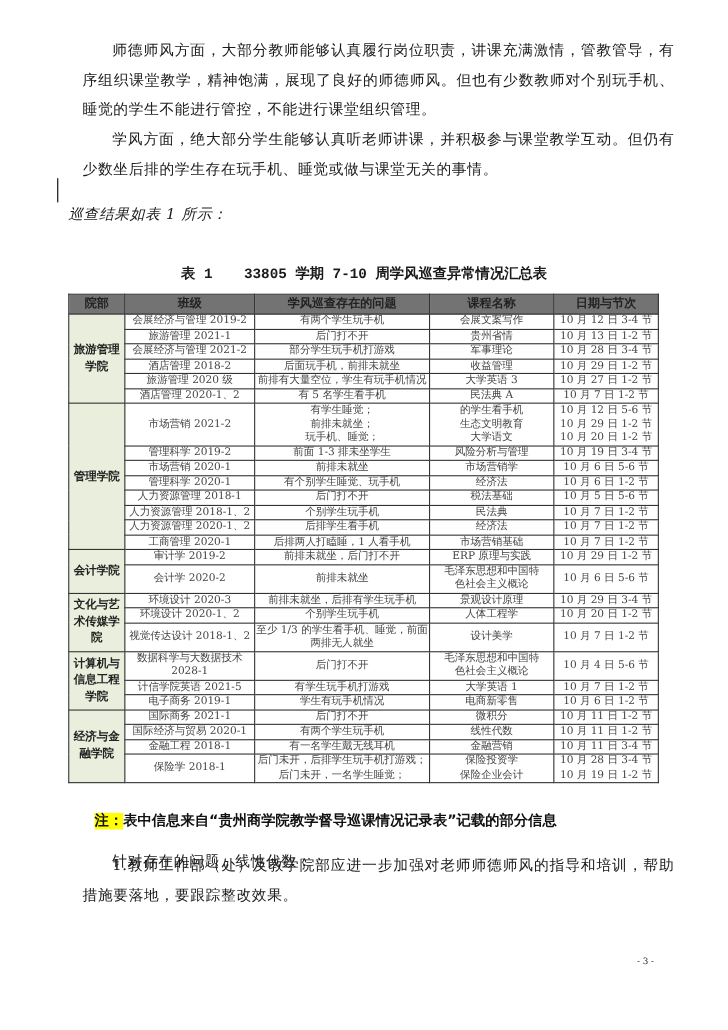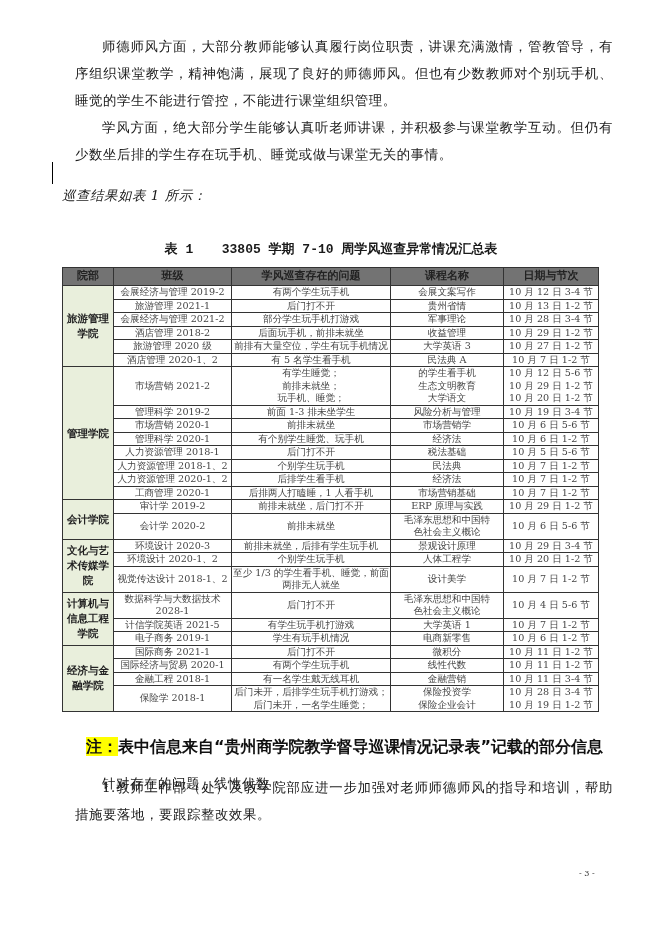--- a/index.html
+++ b/index.html
@@ -15,21 +15,21 @@
   table { position: absolute; left: 62px; top: 267px; width: 536px; border-collapse: collapse;
           table-layout: fixed; font-size: 9.6px; }
   td, th { border: 1px solid #333; padding: 0; text-align: center; vertical-align: middle;
            line-height: 12.5px; color: #444; font-weight: normal; }
   th { background: #737373; font-family: "DejaVu Sans", "Liberation Sans", sans-serif;
        font-weight: bold; color: #222; font-size: 11px; height: 17px; }
   td.dept { background: #e9efdc; font-family: Liberation Sans, sans-serif;
             font-weight: bold; color: #222; font-size: 10.5px; line-height: 15px; }
   .ml { display: block; }
   .note { position: absolute; left: 86px; top: 737px; font-family: "DejaVu Sans", "Liberation Sans", sans-serif;
-          font-weight: bold; font-size: 16px; color: #111; }
+          font-weight: bold; font-size: 13px; color: #111; }
   .note .hl { background: #ffff00; }
   .page-num { position: absolute; left: 579px; top: 869px; font-size: 8px; color: #333; }
 </style>
 </head>
 <body>
 
 <p class="para indent" style="top:33px;">师德师风方面，大部分教师能够认真履行岗位职责，讲课充满激情，管教管导，有序组织课堂教学，精神饱满，展现了良好的师德师风。但也有少数教师对个别玩手机、睡觉的学生不能进行管控，不能进行课堂组织管理。</p>
 <p class="para indent" style="top:114px;">学风方面，绝大部分学生能够认真听老师讲课，并积极参与课堂教学互动。但仍有少数坐后排的学生存在玩手机、睡觉或做与课堂无关的事情。</p>
 <div class="change-bar"></div>
 <p class="para" style="top:182px;font-style:italic;">巡查结果如表 1 所示：</p>

